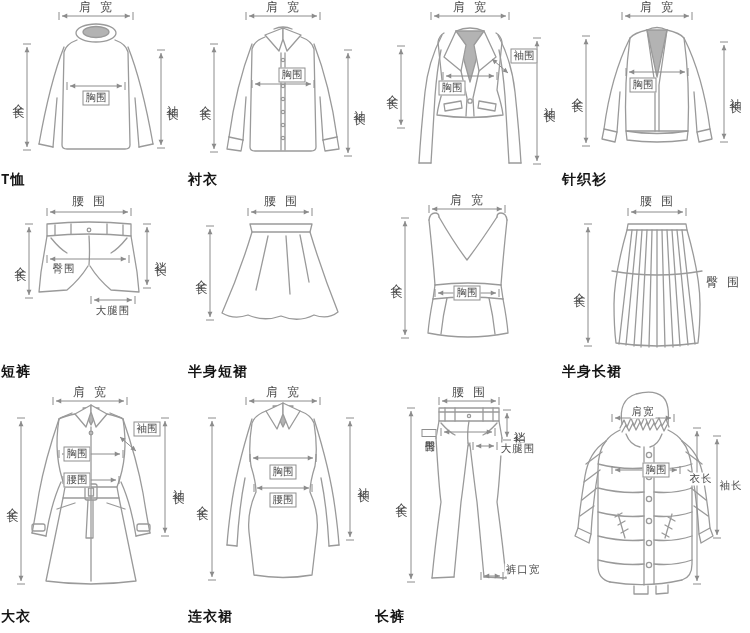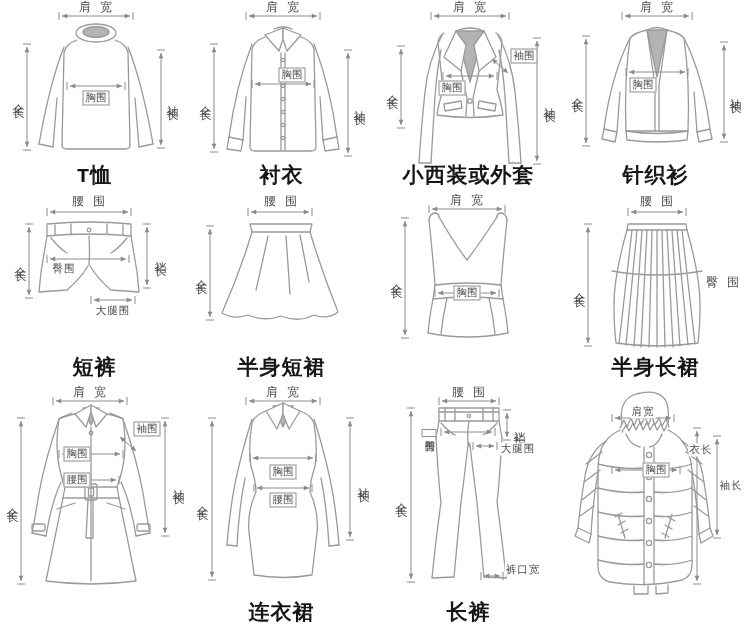--- a/index.html
+++ b/index.html
@@ -13,22 +13,22 @@
   .art .gf{fill:#b3b3b3;}
   .art .wf{fill:#ffffff;}
   .dims path,.dims line{stroke:#8c8c8c;stroke-width:1;fill:none;}
   .lbl{position:absolute;transform:translate(-50%,-50%);font-size:12px;color:#4a4a4a;
        white-space:nowrap;letter-spacing:1px;line-height:13px;z-index:3;}
   .v{writing-mode:vertical-rl;text-orientation:upright;letter-spacing:3px;}
   .box{font-size:10.5px;border:1px solid #8f8f8f;background:#fff;padding:0 2px;letter-spacing:0;}
   .box.v{padding:2px 0;letter-spacing:1px;}
   .bg{background:#fff;padding:0 1px;}
   .sm{font-size:10.5px;}
-  .caption{position:absolute;left:0;right:0;bottom:7px;text-align:center;
-           font-size:21px;font-weight:600;color:#161616;letter-spacing:1px;}
+  .caption{position:absolute;left:0;right:0;bottom:7px;
+           font-size:14px;font-weight:600;color:#161616;letter-spacing:1px;}
 </style>
 </head>
 <body>
 
 <svg width="0" height="0" style="position:absolute" aria-hidden="true">
   <defs>
     <marker id="ar" viewBox="0 0 8 8" refX="6.5" refY="4" markerWidth="7" markerHeight="7" orient="auto-start-reverse">
       <path d="M0.5,1.2 L6.5,4 L0.5,6.8 Z" fill="#8c8c8c"></path>
     </marker>
   </defs>
@@ -138,21 +138,20 @@
         <path d="M68,72v8 M122,72v8"></path>
           <line x1="71" y1="76" x2="119" y2="76" marker-start="url(#ar)" marker-end="url(#ar)"></line>
         <line x1="117" y1="59" x2="133" y2="73" marker-start="url(#ar)" marker-end="url(#ar)"></line>
       </g>
     </svg>
     <span class="lbl" style="left:95px;top:8px">肩 宽</span>
     <span class="lbl v" style="left:16px;top:88px">全长</span>
     <span class="lbl box" style="left:77px;top:88px">胸围</span>
     <span class="lbl box" style="left:149px;top:56px">袖围</span>
     <span class="lbl v" style="left:173px;top:101px">袖长</span>
-    <div class="caption">小西装或外套</div>
   </div>
 
   <div class="cell">
     <svg class="fig" width="187" height="166" viewBox="0 0 187 166">
       <g class="art">
         <path class="gf" d="M85,30 L105,30 L95,77 Z"></path>
         <path d="M85,30 Q95,25 105,30"></path>
         <path d="M85,30 Q72,33 68,38 Q62,82 64,131 L126,131 Q128,82 122,38 Q118,33 105,30"></path>
         <path d="M85,30 L93,85 L93,131 M105,30 L97,85 L97,131"></path>
         <path d="M64,131 Q95,136 126,131 L125,140 Q95,144 65,140 Z"></path>
@@ -322,20 +321,21 @@
           <line x1="65" y1="92" x2="115" y2="92" marker-start="url(#ar)" marker-end="url(#ar)"></line>
         <line x1="119" y1="49" x2="135" y2="63" marker-start="url(#ar)" marker-end="url(#ar)"></line>
       </g>
     </svg>
     <span class="lbl" style="left:89px;top:5px">肩 宽</span>
     <span class="lbl box" style="left:76px;top:66px">胸围</span>
     <span class="lbl box" style="left:76px;top:92px">腰围</span>
     <span class="lbl box" style="left:146px;top:41px">袖围</span>
     <span class="lbl v" style="left:10px;top:113px">全长</span>
     <span class="lbl v" style="left:176px;top:95px">袖长</span>
+    <div class="caption">大衣</div>
   </div>
 
   <div class="cell">
     <svg class="fig" width="187" height="214" viewBox="0 0 187 214">
       <g class="art">
         <path class="gf" d="M85,18 L105,18 L95,39 Z"></path>
         <path class="wf" d="M95,15 L78,23 L89,41 L95,26 Z"></path>
         <path class="wf" d="M95,15 L112,23 L101,41 L95,26 Z"></path>
         <path d="M78,23 Q67,27 64,35 Q60,60 63,78 Q68,94 68,104 Q59,124 61,144 Q64,169 66,187 Q95,192 124,187 Q126,169 129,144 Q131,124 122,104 Q122,94 127,78 Q130,60 126,35 Q123,27 112,23"></path>
         <path d="M64,31 Q48,82 43,120 Q40,142 39,157"></path>
@@ -447,17 +447,17 @@
         <path d="M50,78v8 M118,78v8"></path>
           <line x1="53" y1="82" x2="115" y2="82" marker-start="url(#ar)" marker-end="url(#ar)"></line>
         <path d="M131,40h8 M131,196h8"></path>
           <line x1="135" y1="43" x2="135" y2="193" marker-start="url(#ar)" marker-end="url(#ar)"></line>
         <path d="M151,48h8 M151,150h8"></path>
           <line x1="155" y1="51" x2="155" y2="147" marker-start="url(#ar)" marker-end="url(#ar)"></line>
       </g>
     </svg>
     <span class="lbl sm bg" style="left:81px;top:24px">肩宽</span>
     <span class="lbl box" style="left:94px;top:82px">胸围</span>
-    <span class="lbl sm bg" style="left:139px;top:62px">衣长</span>
+    <span class="lbl sm bg" style="left:139px;top:91px">衣长</span>
     <span class="lbl sm bg" style="left:169px;top:98px">袖长</span>
   </div>
 
 </div>
 
 </body></html>

